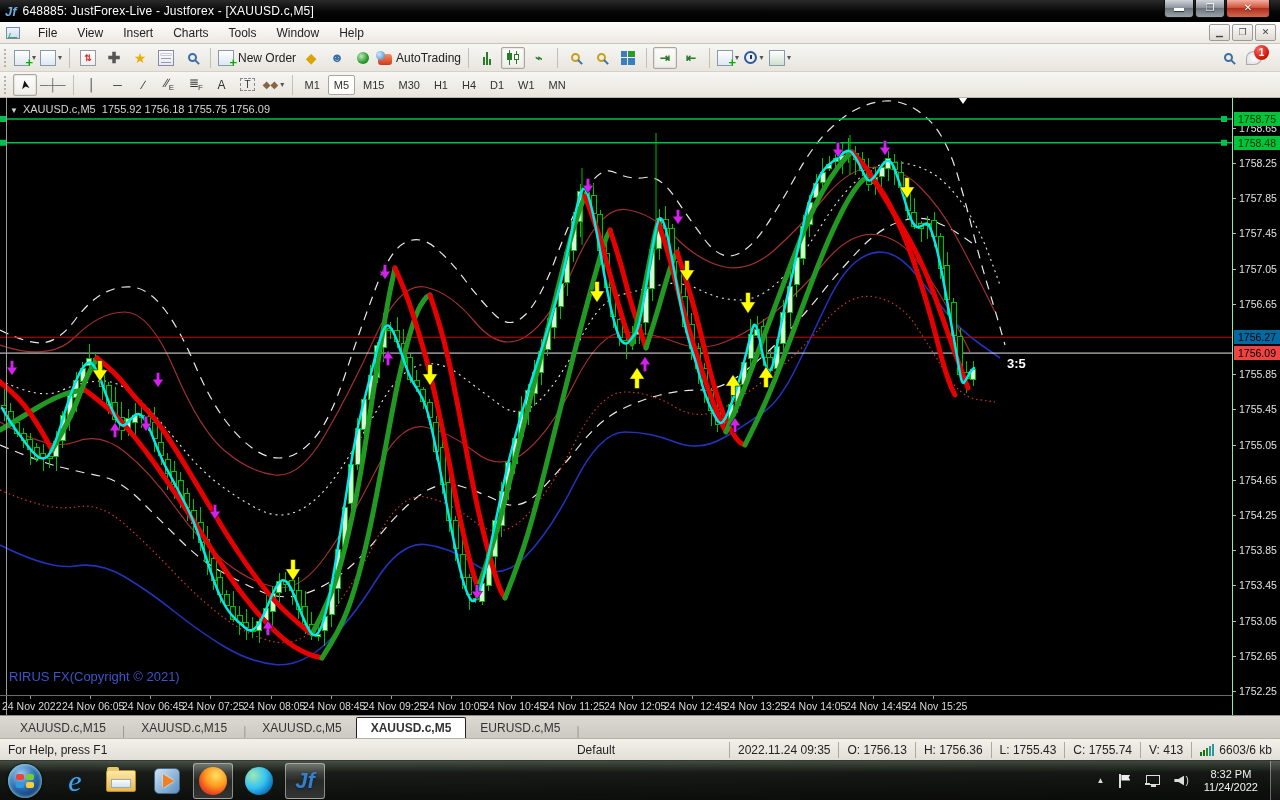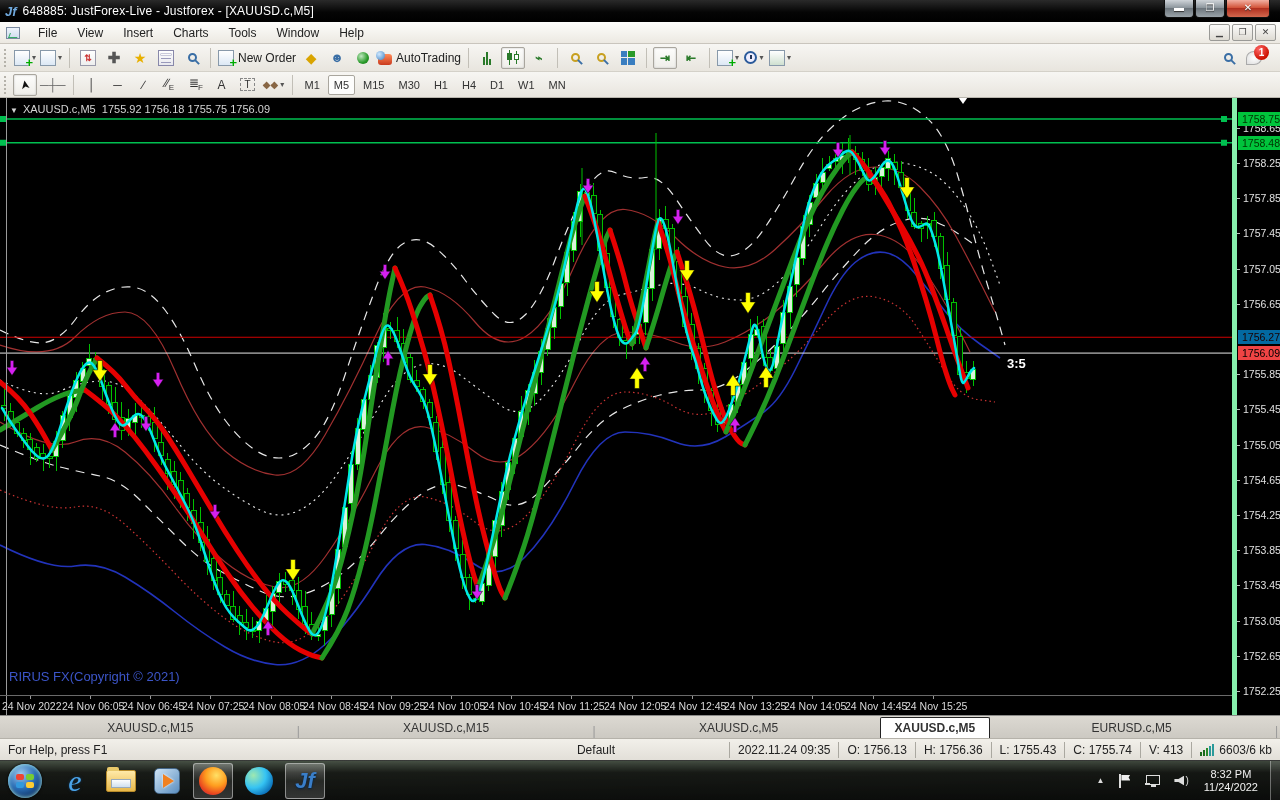--- a/index.html
+++ b/index.html
@@ -85,38 +85,38 @@
     border:1px solid #aaa; position:relative; }
   .badge { position:absolute; right:-8px; top:-7px; width:15px; height:15px; border-radius:50%;
     background:radial-gradient(circle at 35% 30%, #f66, #cc1100 70%); color:#fff; font-size:10px;
     font-weight:bold; text-align:center; line-height:15px; }
 
   
   .chartarea { position:absolute; left:0; top:98px; width:1280px; height:617px; background:#000; }
   .chart-left-border { position:absolute; left:6px; top:0; width:1px; height:617px; background:#9a9a9a; }
   #chartsvg { position:absolute; left:0; top:0; }
   .scalecol { position:absolute; left:1232px; top:0; width:40px; height:617px;
-    border-left:5px solid #86efac; font-size:10.5px; color:#e0e0e0; }
+    border-left:1px solid #86efac; font-size:10.5px; color:#e0e0e0; }
   .ptick { position:absolute; left:0; width:48px; height:13px; line-height:13px; padding-left:6px; }
   .ptick:before { content:""; position:absolute; left:0; top:6px; width:3px; height:1px; background:#bbb; }
   .pbadge { position:absolute; left:1px; width:46px; height:14px; line-height:14px; text-align:center;
     color:#000; font-size:10.5px; }
   .timeaxis { position:absolute; left:0; top:597px; width:1232px; height:20px;
     border-top:1px solid #6a6a6a; color:#d8d8d8; font-size:10.5px; }
   .ttick { position:absolute; top:4px; white-space:nowrap; }
   .tmark { position:absolute; top:0; width:1px; height:3px; background:#999; }
   .symlabel { position:absolute; left:10px; top:5px; color:#d4d4d4; font-size:11px; }
   .symlabel .tri { font-size:8px; margin-right:5px; }
   .copyright { position:absolute; left:9px; top:571px; color:#3c55c8; font-size:13px; }
   .ratio { position:absolute; left:1007px; top:258px; color:#fff; font-weight:bold; font-size:13px; }
 
   
   .tabsbar { position:absolute; left:0; top:715px; width:1280px; height:23px;
     background:linear-gradient(#dcd9d2,#ccc9c2); border-top:1px solid #8a8a88;
-    display:flex; align-items:flex-end; font-size:12px; color:#333;justify-content:space-between; }
+    display:flex; align-items:flex-end; font-size:12px; color:#333; }
   .tab { padding:3px 14px; margin-top:2px; display:flex; align-items:center; height:20px; }
   .tab.active { background:#fff; border:1px solid #222; border-bottom:none; font-weight:bold;
     border-radius:2px 2px 0 0; height:21px; }
   .tabsep { color:#999; padding:0 2px; }
 
   
   .statusbar { position:absolute; left:0; top:738px; width:1280px; height:22px;
     background:linear-gradient(#f2f0ea,#e2dfd8); border-top:1px solid #b5b2aa;
     display:flex; align-items:center; font-size:12px; color:#222; }
   .st { padding:0 8px; white-space:nowrap; }

